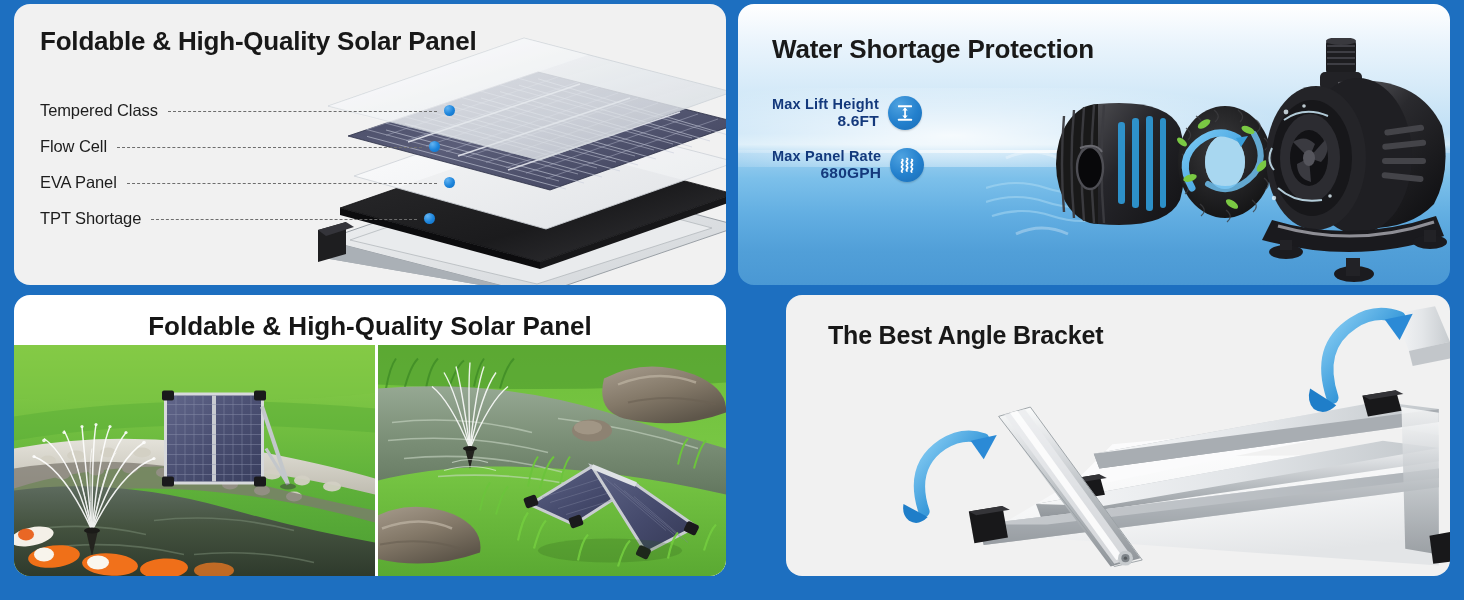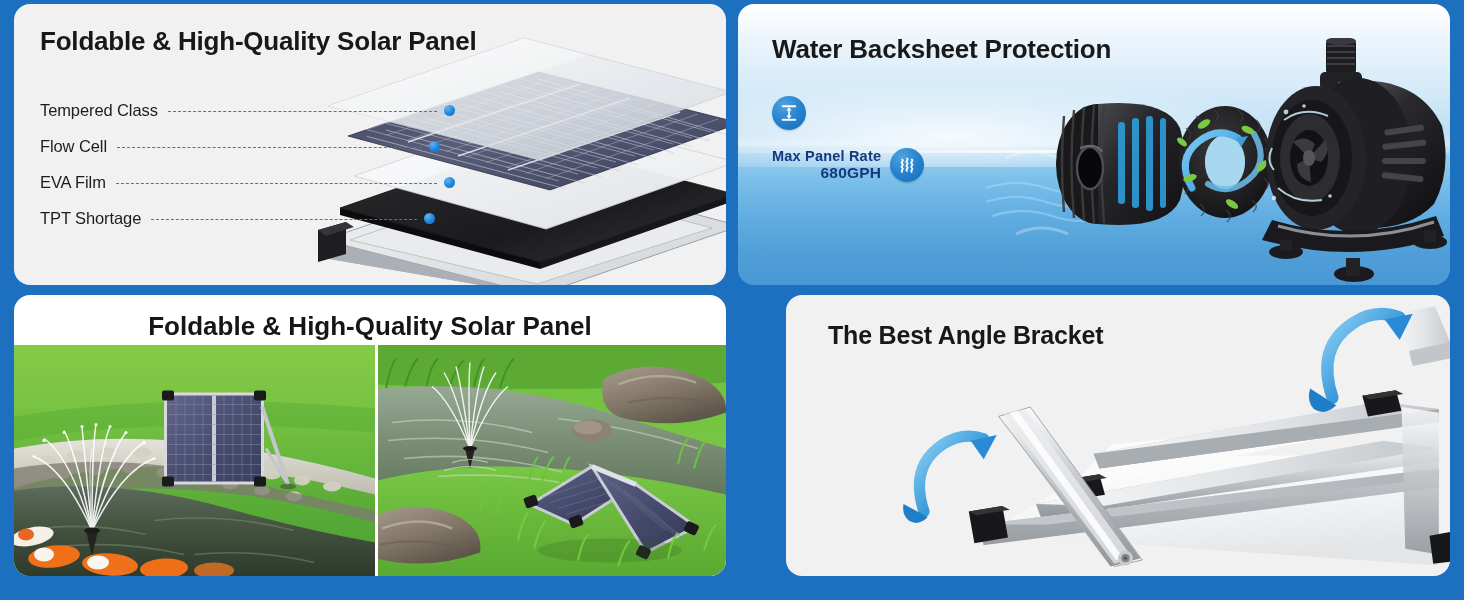--- a/index.html
+++ b/index.html
@@ -184,21 +184,21 @@
         <span class="lbl">Tempered Class</span>
         <span class="leader"></span>
         <span class="dot"></span>
       </div>
       <div class="layer-row r2">
         <span class="lbl">Flow Cell</span>
         <span class="leader"></span>
         <span class="dot"></span>
       </div>
       <div class="layer-row r3">
-        <span class="lbl">EVA Film</span>
+        <span class="lbl">EVA Panel</span>
         <span class="leader"></span>
         <span class="dot"></span>
       </div>
       <div class="layer-row r4">
         <span class="lbl">TPT Shortage</span>
         <span class="leader"></span>
         <span class="dot"></span>
       </div>
     </div>
 
@@ -314,24 +314,28 @@
           <path d="M40 96 L236 28 L300 45 L100 113 Z" fill="#ffffff" opacity=".32"></path>
         </g>
       </svg>
     </div>
   </div>
 
   <div class="card" id="card-water">
     <div class="water-haze"></div>
     <div class="water-horizon"></div>
 
-    <div class="card-title" id="title-water">Water Backsheet Protection</div>
+    <div class="card-title" id="title-water">Water Shortage Protection</div>
 
     <div class="specs">
       <div class="spec-row">
+        <div class="spec-text">
+          <div class="spec-name">Max Lift Height</div>
+          <div class="spec-value">8.6FT</div>
+        </div>
         <div class="spec-badge">
           <svg width="22" height="22" viewBox="0 0 22 22" xmlns="http://www.w3.org/2000/svg">
             <rect x="4" y="3.2" width="14" height="2.1" rx=".6" fill="#ffffff"></rect>
             <rect x="4" y="16.7" width="14" height="2.1" rx=".6" fill="#ffffff"></rect>
             <rect x="10.2" y="6" width="1.7" height="10" fill="#ffffff"></rect>
             <path d="M11 5.2 L8.3 8.4 L13.7 8.4 Z" fill="#ffffff"></path>
             <path d="M11 16.8 L8.3 13.6 L13.7 13.6 Z" fill="#ffffff"></path>
           </svg>
         </div>
       </div>

